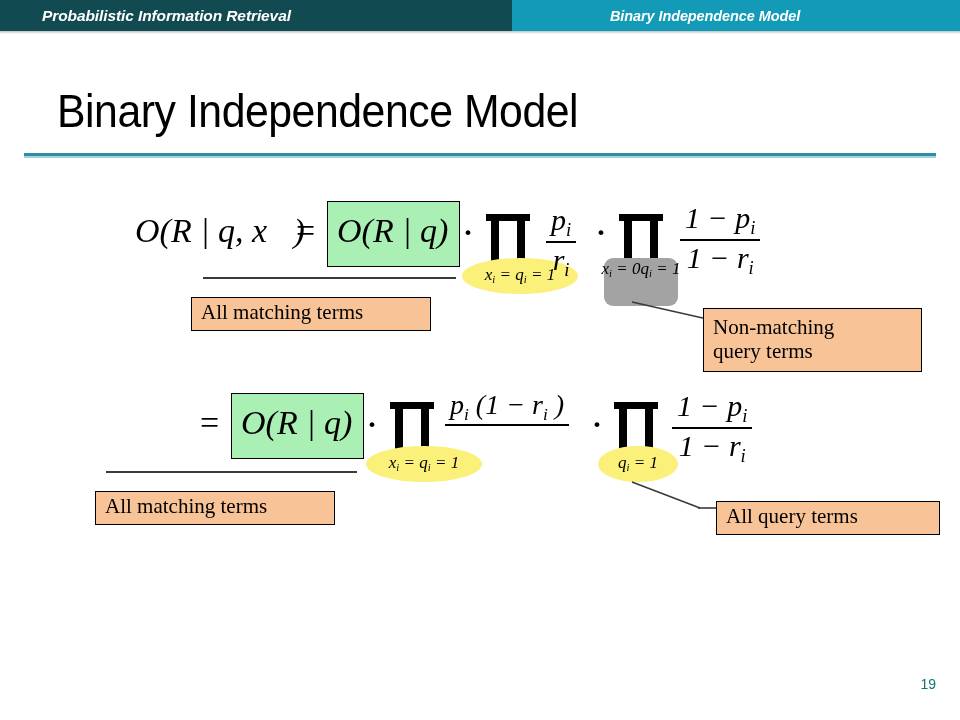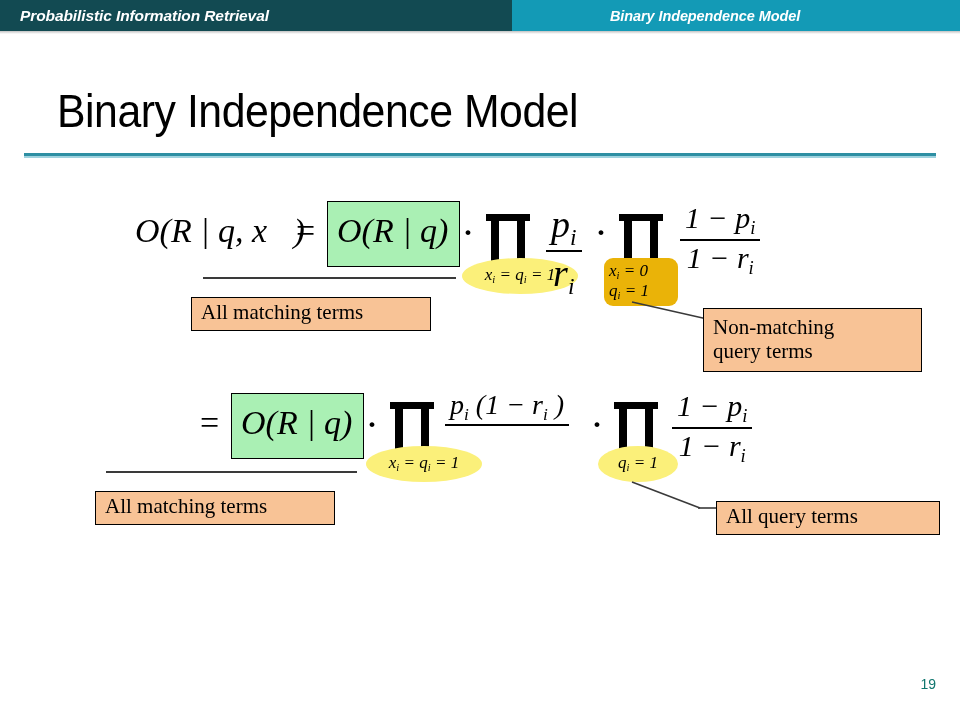--- a/index.html
+++ b/index.html
@@ -36,21 +36,21 @@
     background: #139ab6;
     display: flex;
     align-items: center;
   }
   .header-left-text {
     color: #ffffff;
     font-size: 15.5px;
     font-style: italic;
     font-weight: bold;
     font-family: "Liberation Sans", sans-serif;
-    margin-left: 20px;
+    margin-left: 42px;
     letter-spacing: -0.1px;
     white-space: nowrap;
   }
   .header-right-text {
     color: #ffffff;
     font-size: 14.5px;
     font-style: italic;
     font-weight: bold;
     font-family: "Liberation Sans", sans-serif;
     margin-left: 98px;
@@ -183,24 +183,24 @@
   .yellow-ellipse {
     position: absolute;
     background: #fbf07a;
     border-radius: 50%;
     display: flex;
     align-items: center;
     justify-content: center;
   }
   .yellow-round {
     position: absolute;
-    background: #eab308;
+    background: #a3a3a3;
     border-radius: 9px;
     display: flex;
-    flex-direction: column;
+    flex-direction: row;
     align-items: flex-start;
     justify-content: center;
     padding: 2px 5px;
     box-sizing: border-box;
     text-align: center;
   }
   .idx {
     font-family: "Liberation Serif", "DejaVu Serif", serif;
     font-style: italic;
     font-size: 17px;
@@ -267,21 +267,21 @@
 <div class="prod" style="position:absolute; left:486px; top:214px;">
   <div class="bar-top"></div>
   <div class="leg-l"></div>
   <div class="leg-r"></div>
 </div>
 
 <div class="yellow-ellipse" style="left:462px; top:258px; width:116px; height:36px;">
   <span class="idx">x<span class="sub">i</span>  = q<span class="sub">i</span>  = 1</span>
 </div>
 
-<div class="math" style="left:546px; top:205px; font-size:38px;">
+<div class="math" style="left:546px; top:205px; font-size:30px;">
   <span class="frac">
     <span class="num">p<span class="sub">i</span></span>
     <span class="den">r<span class="sub">i</span></span>
   </span>
 </div>
 
 <div class="math math-up" style="left:596px; top:215px; font-size:30px; font-weight:bold;">
   <span>·</span>
 </div>
 

